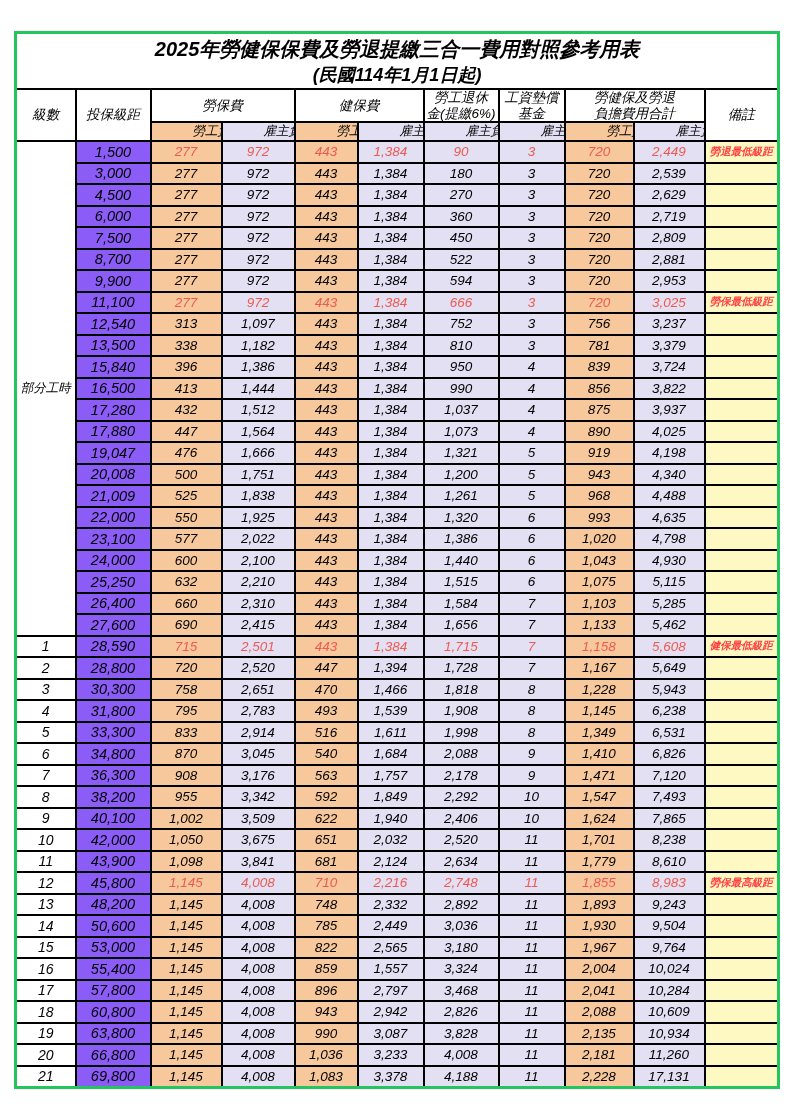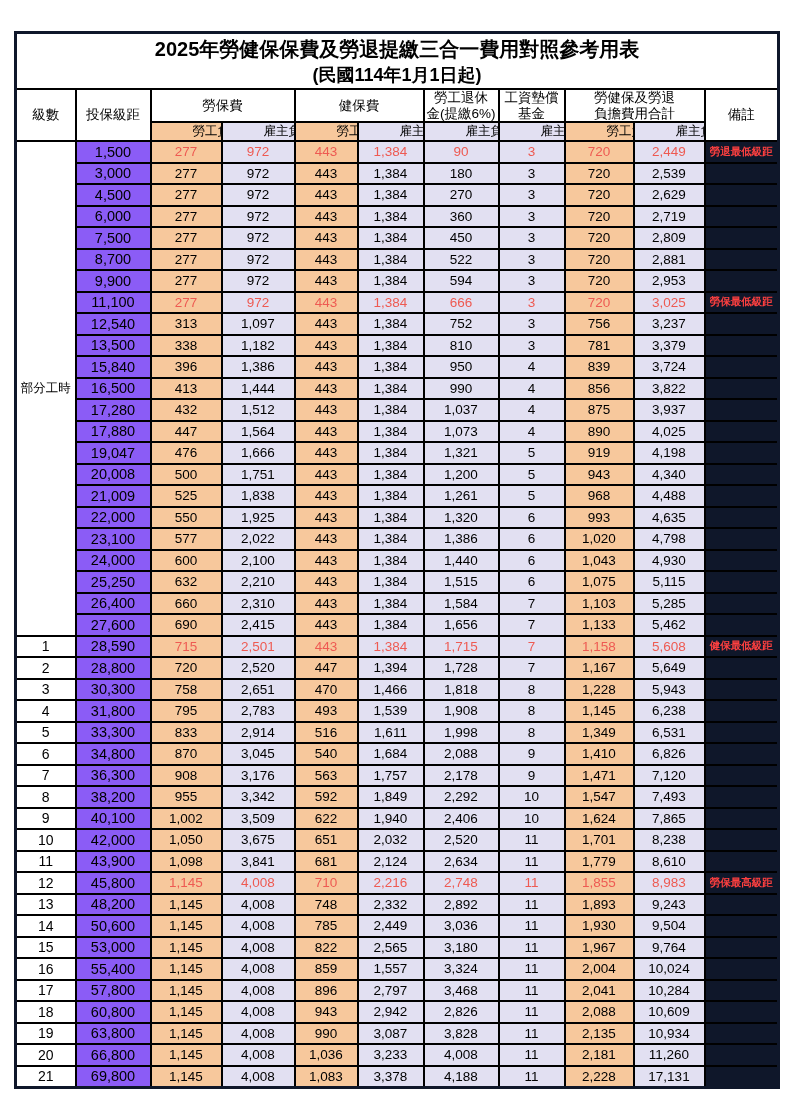--- a/index.html
+++ b/index.html
@@ -1,32 +1,32 @@
 <!DOCTYPE html>
 <html><head>
 <meta charset="utf-8">
 <style>
   html,body{margin:0;padding:0;background:#fff;}
   body{width:791px;height:1120px;position:relative;font-family:"Liberation Sans","DejaVu Sans",sans-serif;color:#000;}
   .sheet{position:absolute;left:14px;top:31px;}
-  table{border-collapse:collapse;table-layout:fixed;width:763px;border:3px solid #0f172a;}
+  table{border-collapse:collapse;table-layout:fixed;width:763px;border:3px solid #22c55e;font-style:italic;}
   td{border:2px solid #000;text-align:center;vertical-align:middle;padding:0;overflow:hidden;white-space:nowrap;}
   .title-cell{height:54px;}
   .title-line{font-size:20px;font-weight:bold;line-height:29px;}
   .subtitle-line{font-size:18px;font-weight:bold;line-height:23px;}
   .h1{height:30px;font-size:13.5px;line-height:15.5px;}
   .h2{height:14px;font-size:12.5px;padding-left:41px;}
   tbody td{height:19.5px;font-size:13.5px;}
   .emp{background:#F7C89C;}
   .er{background:#E2E0F2;}
   .bracket-cell{font-size:14.5px;background:#8b5cf6;}
   .level-cell{font-size:14px;background:#fff;}
   .part-time{font-size:12.5px;margin-top:48px;}
   .hl{color:#EE5A52;}
-  .remark-cell{color:#FF4040;font-weight:bold;font-size:10.5px;background:#0f172a;}
+  .remark-cell{color:#FF4040;font-weight:bold;font-size:10.5px;background:#fef9c3;}
 </style>
 </head>
 <body>
 
 <div class="sheet">
   <table>
     <colgroup>
       <col style="width:60px">
         <col style="width:75px">
         <col style="width:71px">

